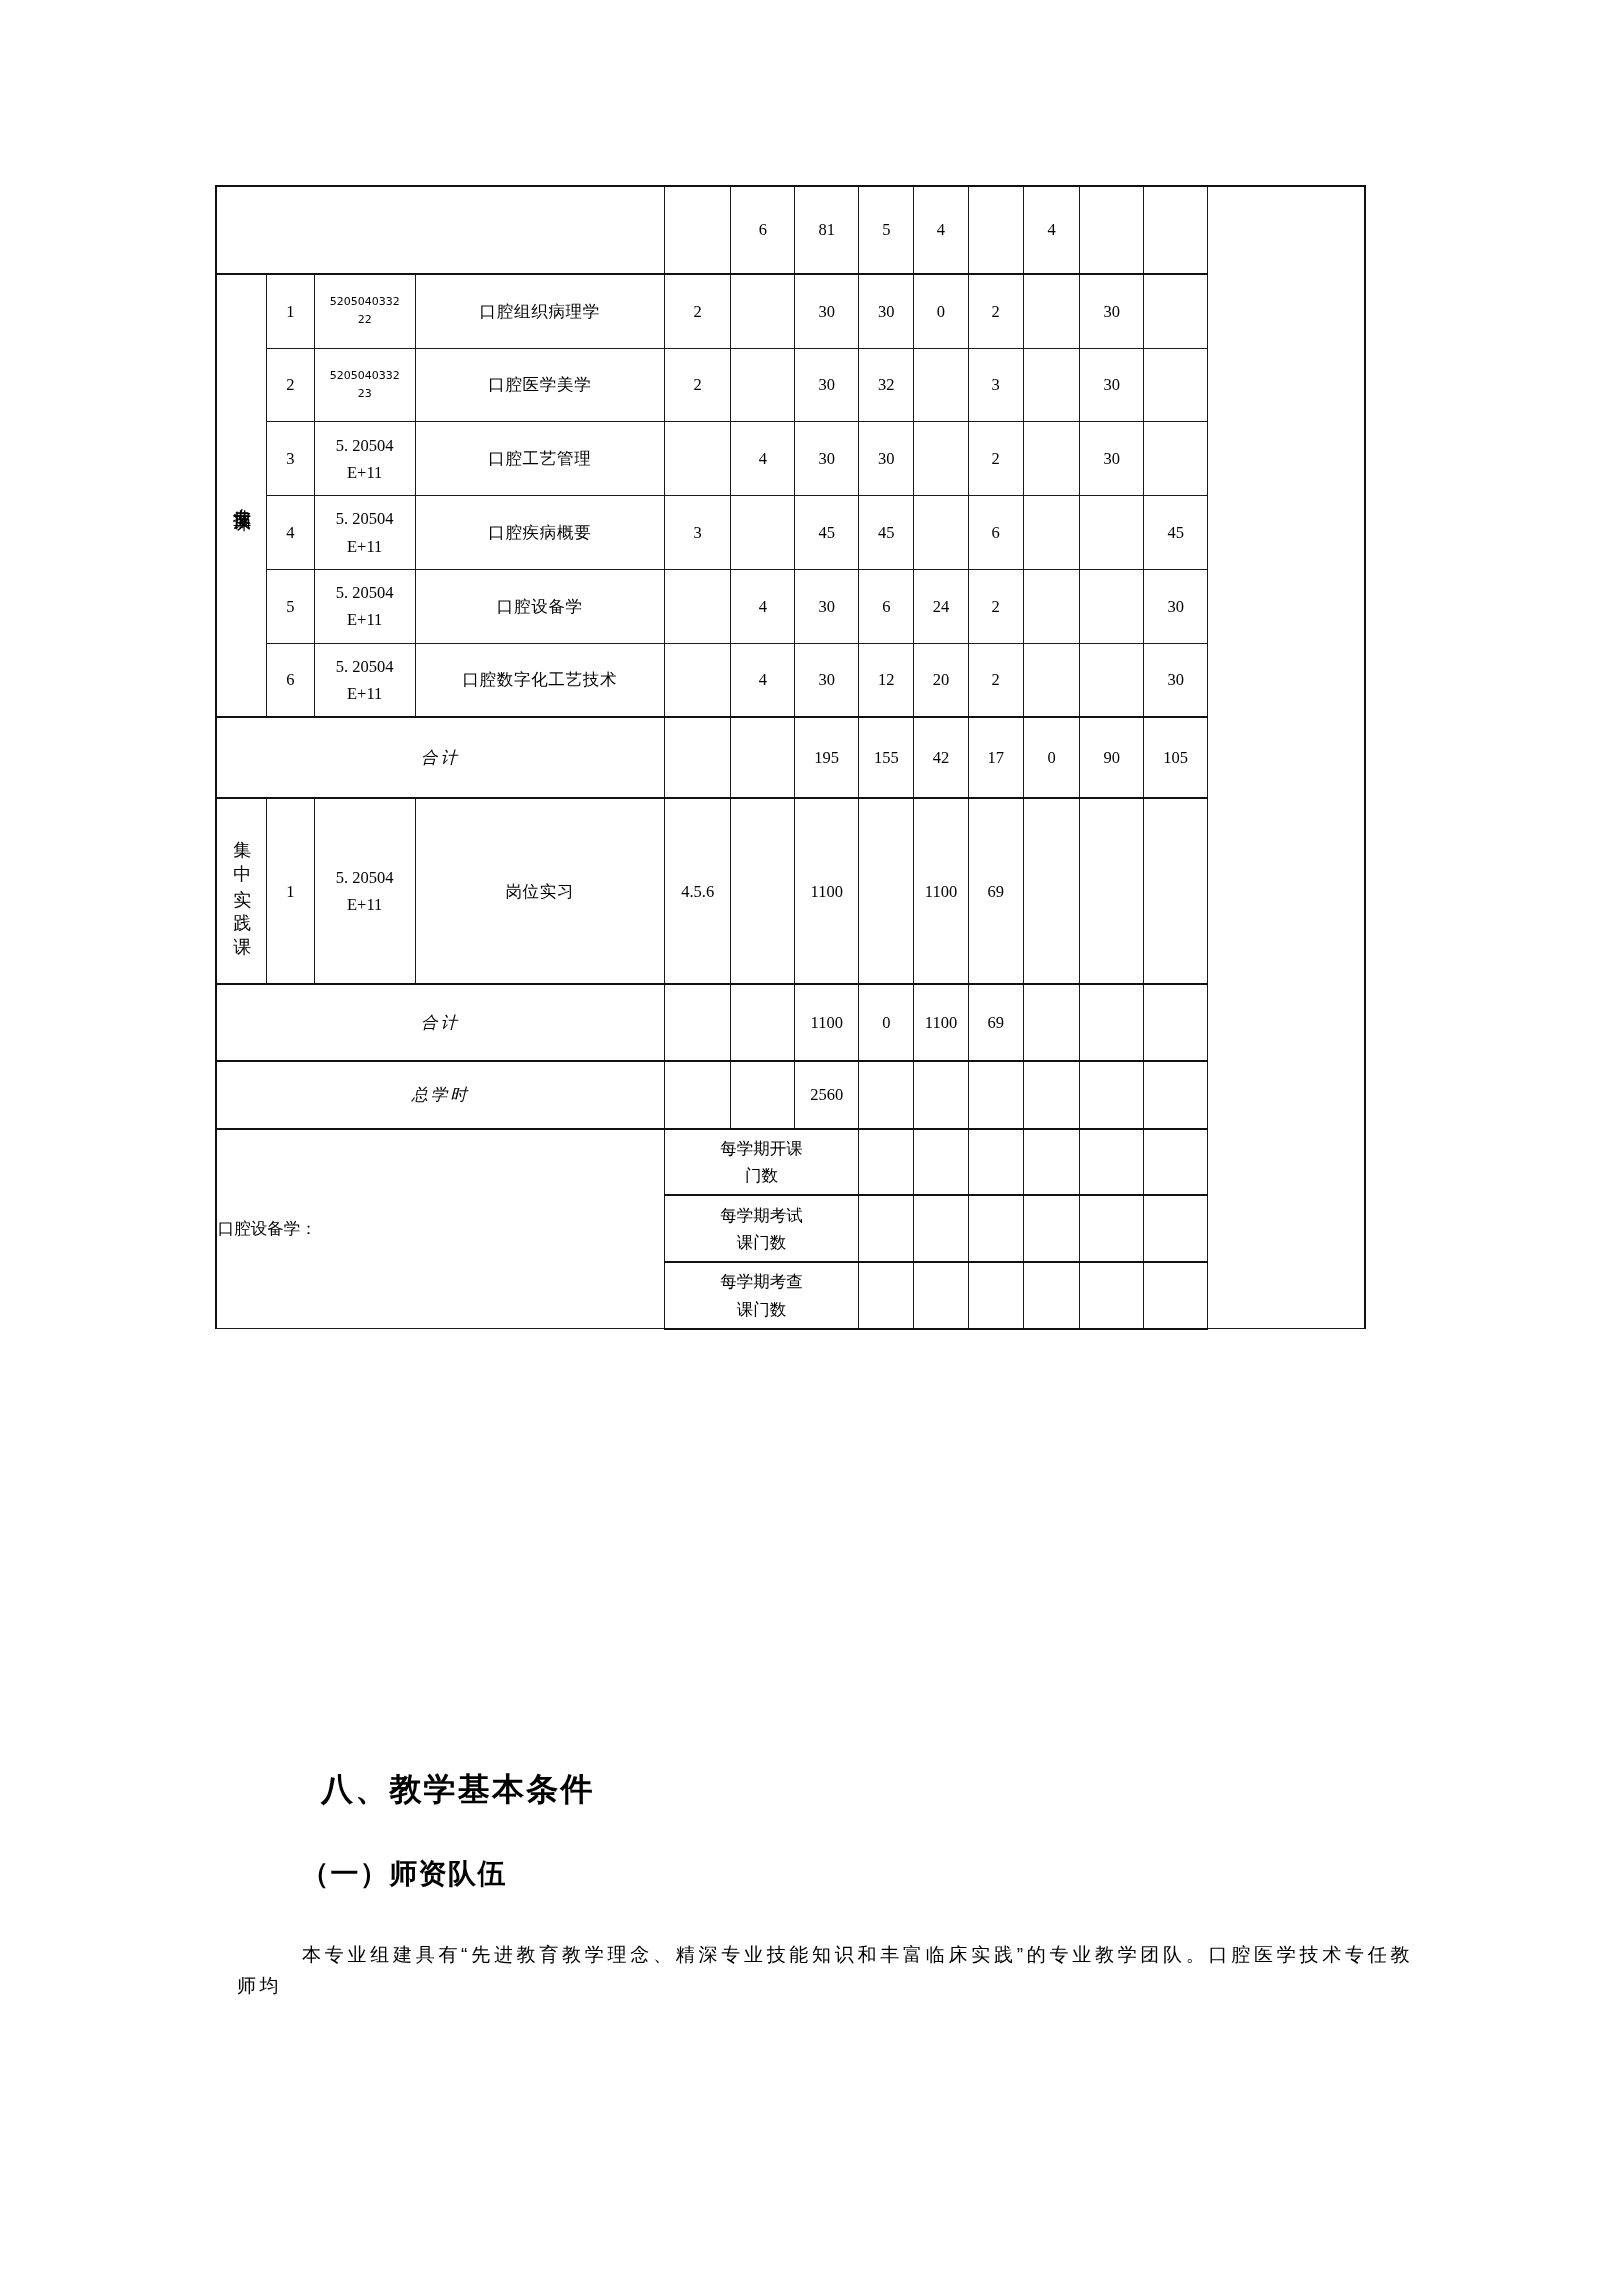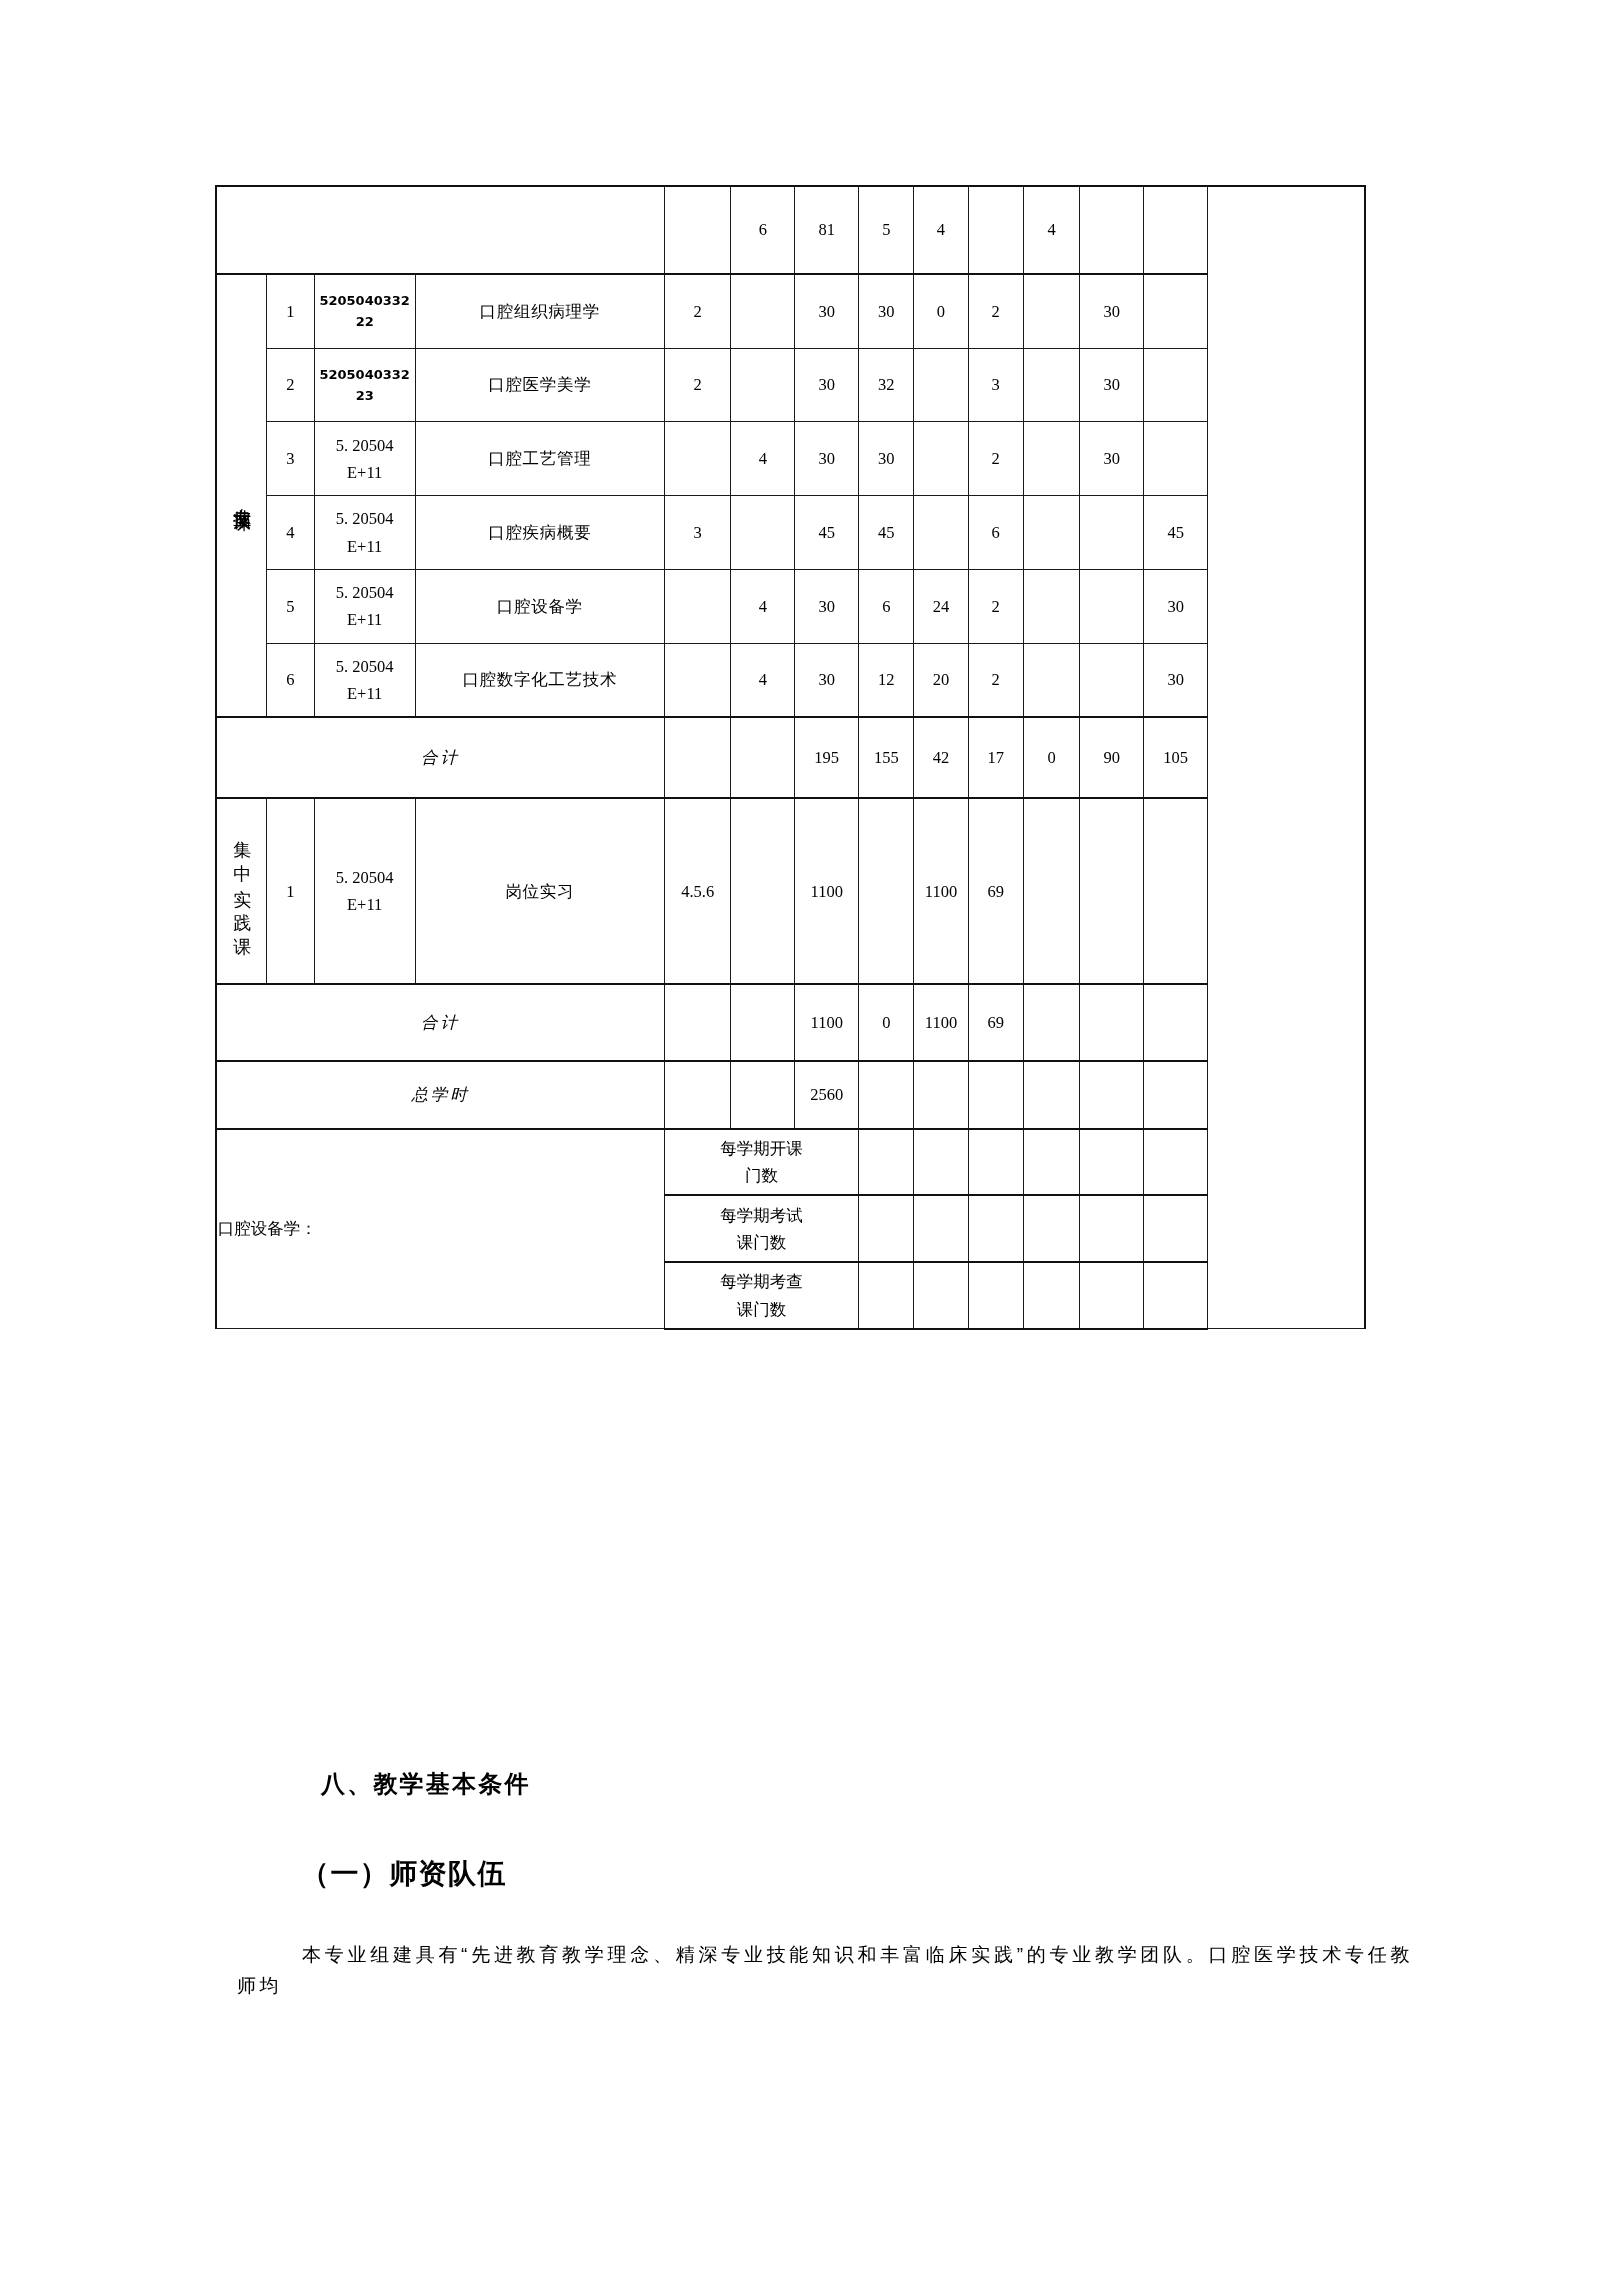--- a/index.html
+++ b/index.html
@@ -71,22 +71,22 @@
     letter-spacing: 0.7px;
     text-align: left;
     padding-left: 10px;
   }
   .ccode {
     font-size: 14.3px;
     line-height: 1.9;
   }
   .ccode-num {
     font-family: "DejaVu Sans", sans-serif;
-    font-size: 13px;
-    font-weight: 700;
+    font-size: 11px;
+    font-weight: 400;
   }
   .hecji {
     font-size: 19.4px;
     letter-spacing: 2.9px;
     font-style: italic;
   }
   .leftnote {
     text-align: left !important;
     padding-left: 13px;
     font-size: 19.4px;
@@ -96,21 +96,21 @@
   .subhdr {
     font-size: 18px;
     line-height: 1.9;
   }
 
   
   .h-sec {
     position: absolute;
     font-family: Liberation Serif, serif;
     font-weight: 700;
-    font-size: 24px;
+    font-size: 32px;
     letter-spacing: 2.2px;
     white-space: nowrap;
   }
   .h-sub {
     position: absolute;
     font-family: "DejaVu Sans", sans-serif;
     font-weight: 700;
     font-size: 28px;
     letter-spacing: 1.4px;
     white-space: nowrap;

